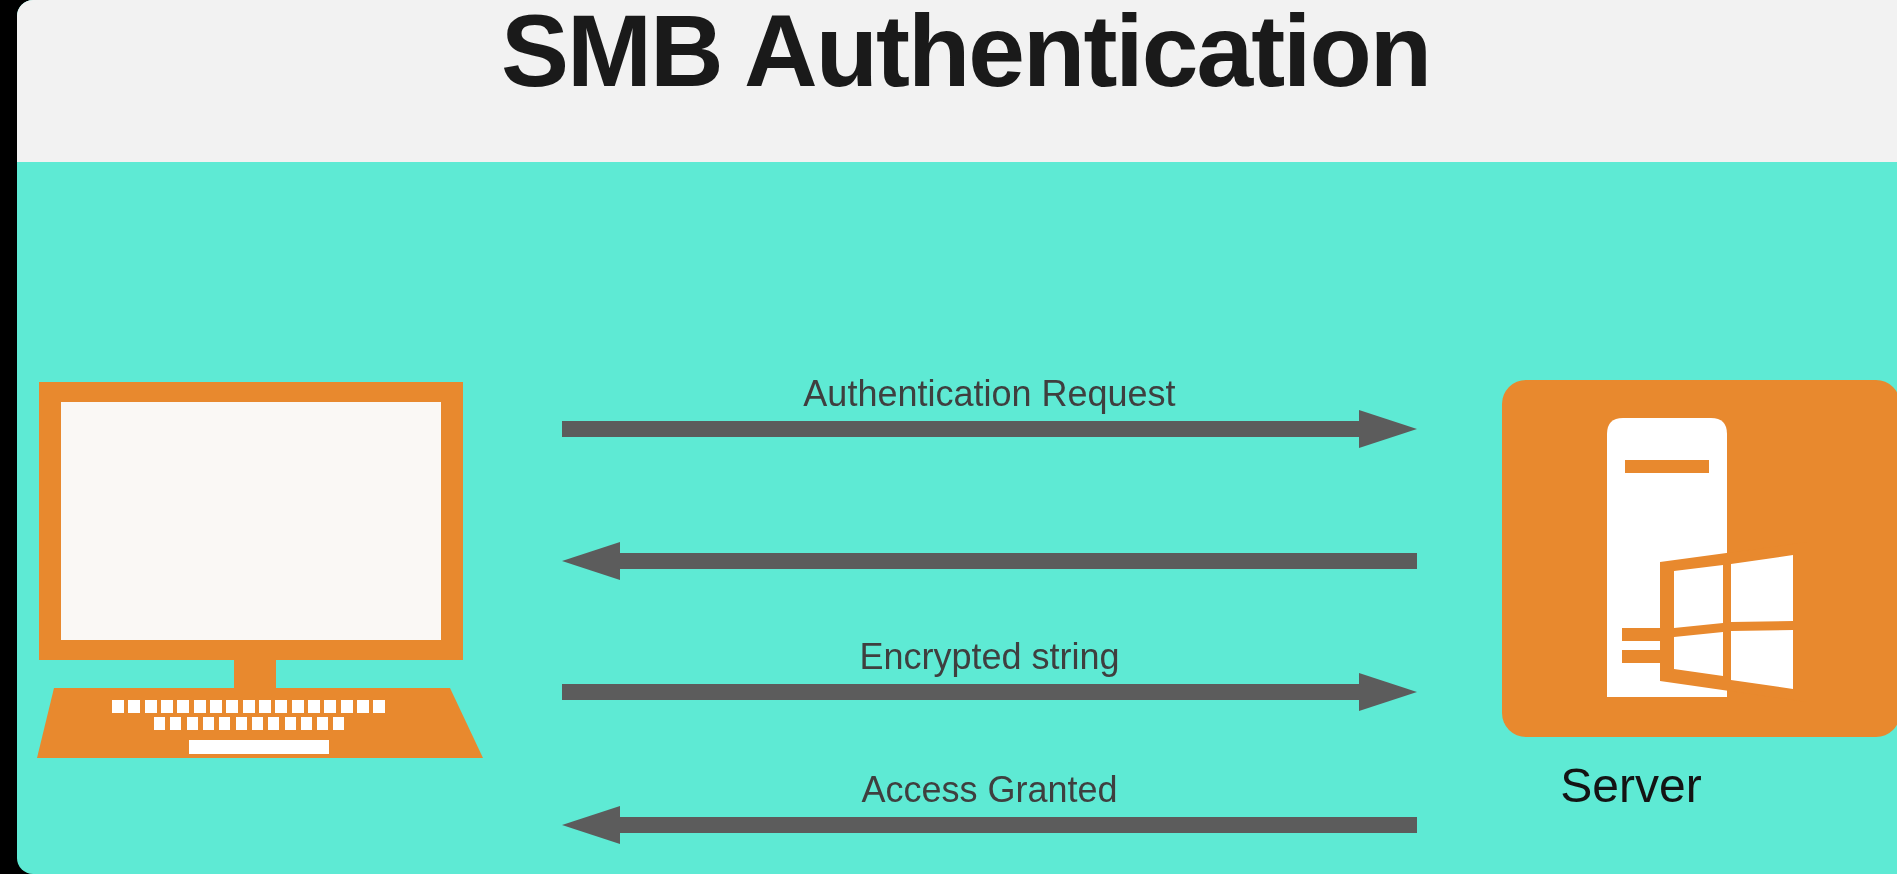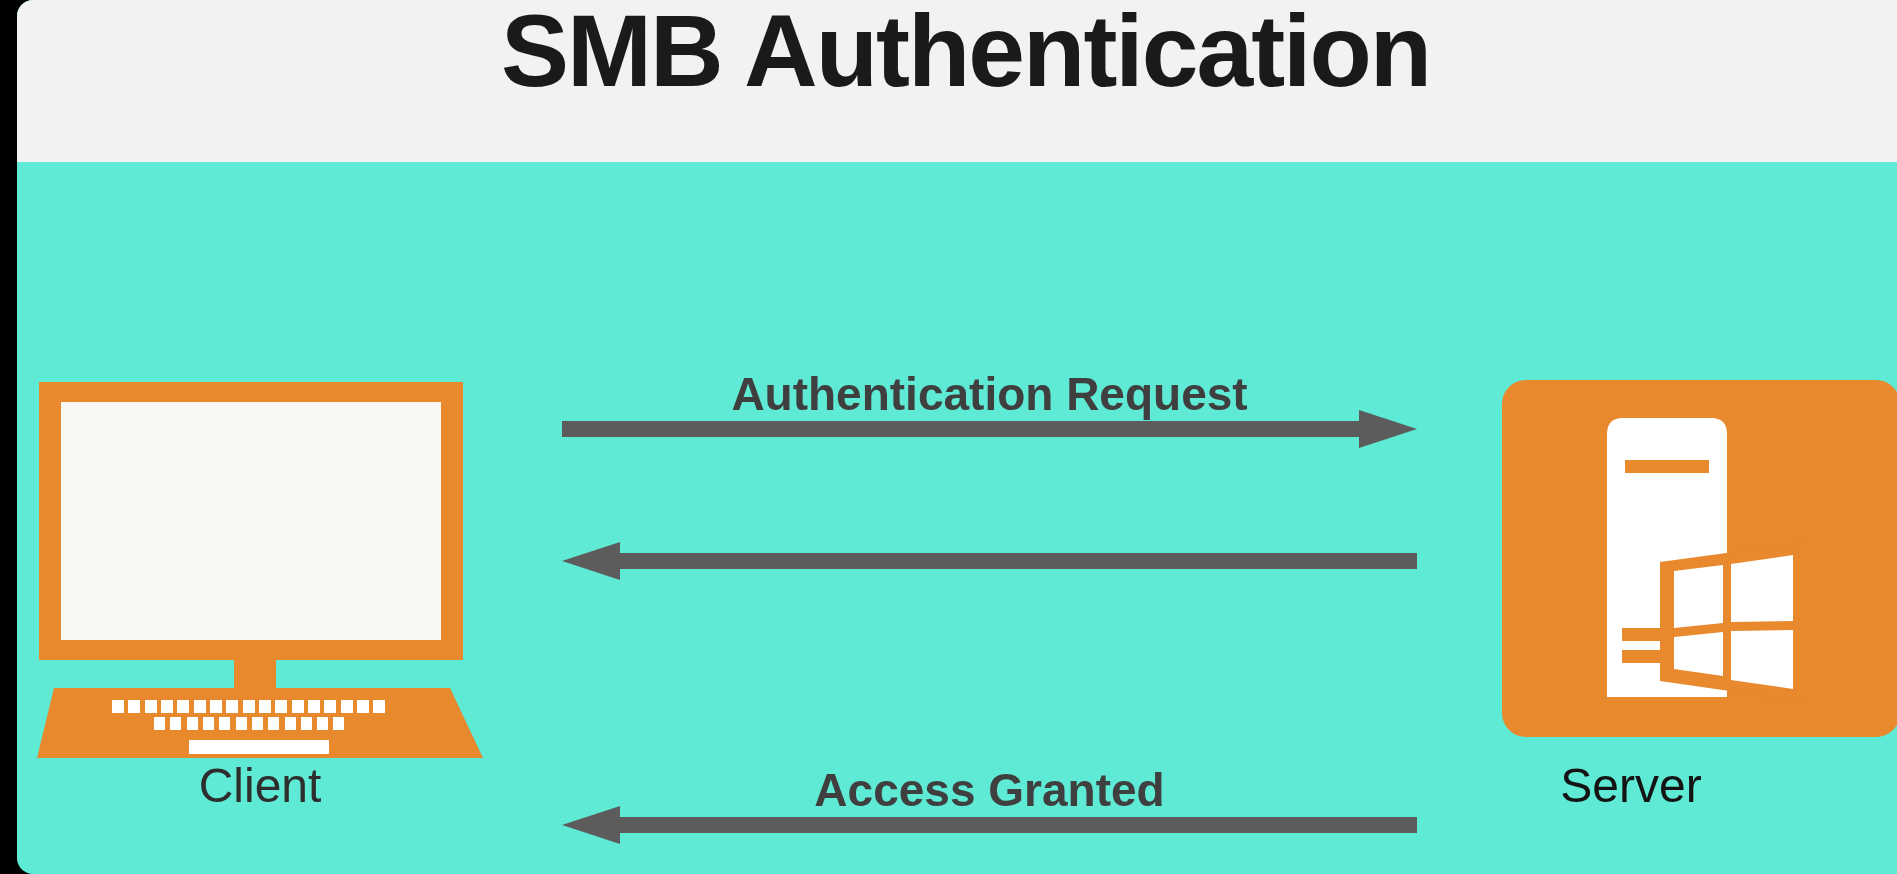--- a/index.html
+++ b/index.html
@@ -39,23 +39,22 @@
   .msg-row{
     position:absolute;left:545px;width:855px;height:92px;
   }
   .msg-row.r1{top:367px;}
   .msg-row.r2{top:499px;}
   .msg-row.r3{top:630px;}
   .msg-row.r4{top:763px;}
   .msg-label{
     position:absolute;top:0;left:0;right:0;height:54px;
     text-align:center;
-    font-size:46px;line-height:54px;
+    font-size:36px;line-height:54px;
     color:#3F3F3F;
-    font-weight:bold;
   }
   .arrow-shaft{
     position:absolute;top:54px;height:16px;
     background:#5C5C5C;
   }
   .dir-right .arrow-shaft{left:0;right:50px;}
   .dir-left  .arrow-shaft{left:50px;right:0;}
   .arrow-head{
     position:absolute;top:43px;width:0;height:0;
     border-top:19px solid transparent;
@@ -112,21 +111,20 @@
           <rect x="233" y="337" width="11" height="13"></rect>
         <rect x="250" y="337" width="11" height="13"></rect>
           <rect x="266" y="337" width="11" height="13"></rect>
         <rect x="282" y="337" width="11" height="13"></rect>
           <rect x="298" y="337" width="11" height="13"></rect>
 
         <rect x="154" y="360" width="140" height="14"></rect>
       </g>
     </svg>
   </div>
-  <div class="node-label client-label">Client</div>
 
   <div class="node server-node">
     <svg width="400" height="358" viewBox="0 0 400 358">
       <rect x="0" y="0" width="398" height="357" rx="24" fill="#E8892E"></rect>
 
       <path d="M105,54 Q105,38 121,38 L209,38 Q225,38 225,54 L225,317 L105,317 Z" fill="#FFFFFF"></path>
       <rect x="123" y="80" width="84" height="13" fill="#E8892E"></rect>
       <rect x="120" y="248" width="52" height="13" fill="#E8892E"></rect>
       <rect x="120" y="270" width="52" height="13" fill="#E8892E"></rect>
 
@@ -143,20 +141,25 @@
     <div class="msg-label">Authentication Request</div>
     <div class="arrow-shaft"></div>
     <div class="arrow-head"></div>
   </div>
 
   <div class="msg-row r2 dir-left">
     <div class="arrow-shaft"></div>
     <div class="arrow-head"></div>
   </div>
 
+  <div class="msg-row r3 dir-right">
+    <div class="msg-label">Encrypted string</div>
+    <div class="arrow-shaft"></div>
+    <div class="arrow-head"></div>
+  </div>
 
   <div class="msg-row r4 dir-left">
     <div class="msg-label">Access Granted</div>
     <div class="arrow-shaft"></div>
     <div class="arrow-head"></div>
   </div>
 
 </div>
 
 </body></html>

